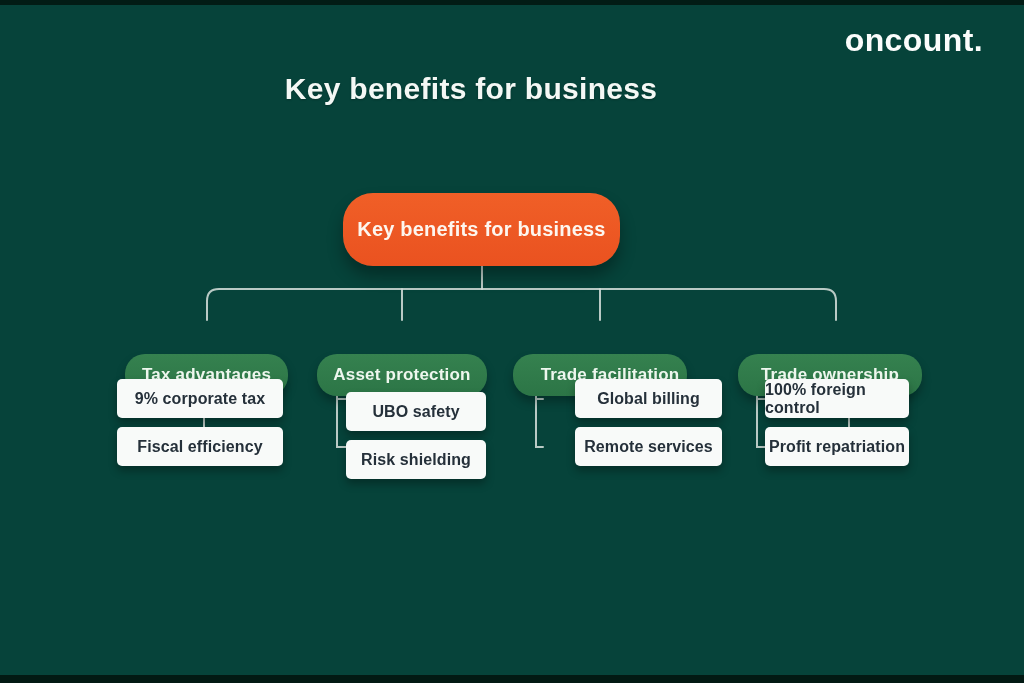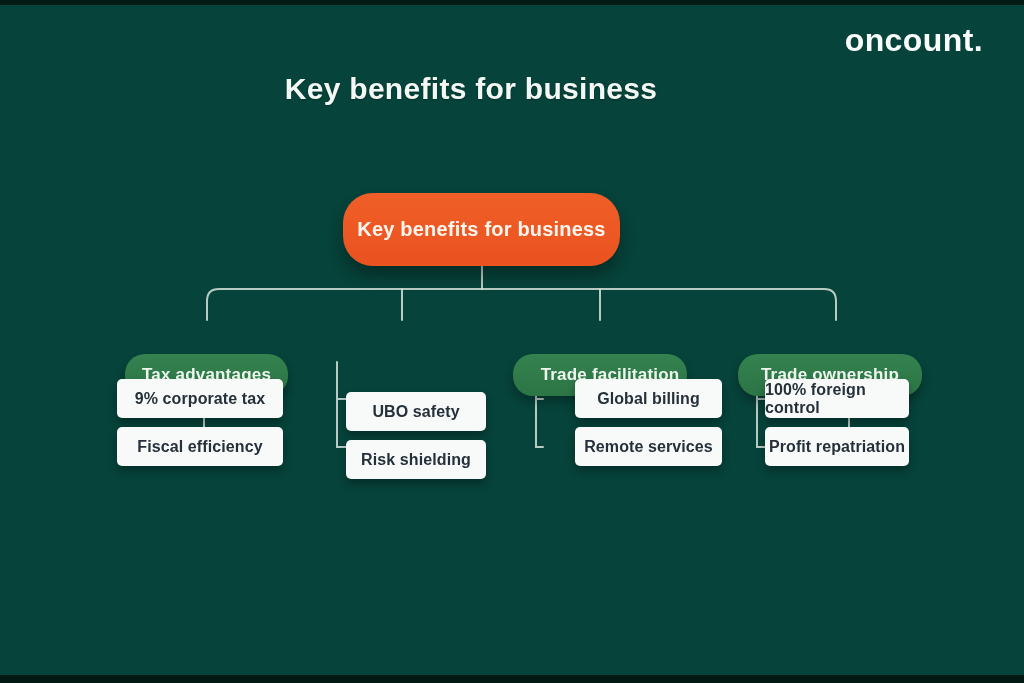--- a/index.html
+++ b/index.html
@@ -85,20 +85,21 @@
     <path d="M337 362 L337 447 L346 447 M337 399 L346 399"></path>
 
     <path d="M536 362 L536 447 L543 447 M536 399 L543 399"></path>
 
     <path d="M757 362 L757 447 L765 447 M757 399 L765 399 M849 418 L849 427"></path>
   </svg>
 
   <div class="node node-root">Key benefits for business</div>
 
   <div class="node node-cat cat-1">Tax advantages</div>
+  <div class="node node-cat cat-2">Asset protection</div>
   <div class="node node-cat cat-3">Trade facilitation</div>
   <div class="node node-cat cat-4">Trade ownership</div>
 
   <div class="node node-leaf leaf-g1 leaf-r1">9% corporate tax</div>
   <div class="node node-leaf leaf-g1 leaf-r2">Fiscal efficiency</div>
 
   <div class="node node-leaf leaf-g2 leaf-r1">UBO safety</div>
   <div class="node node-leaf leaf-g2 leaf-r2">Risk shielding</div>
 
   <div class="node node-leaf leaf-g3 leaf-r1">Global billing</div>

